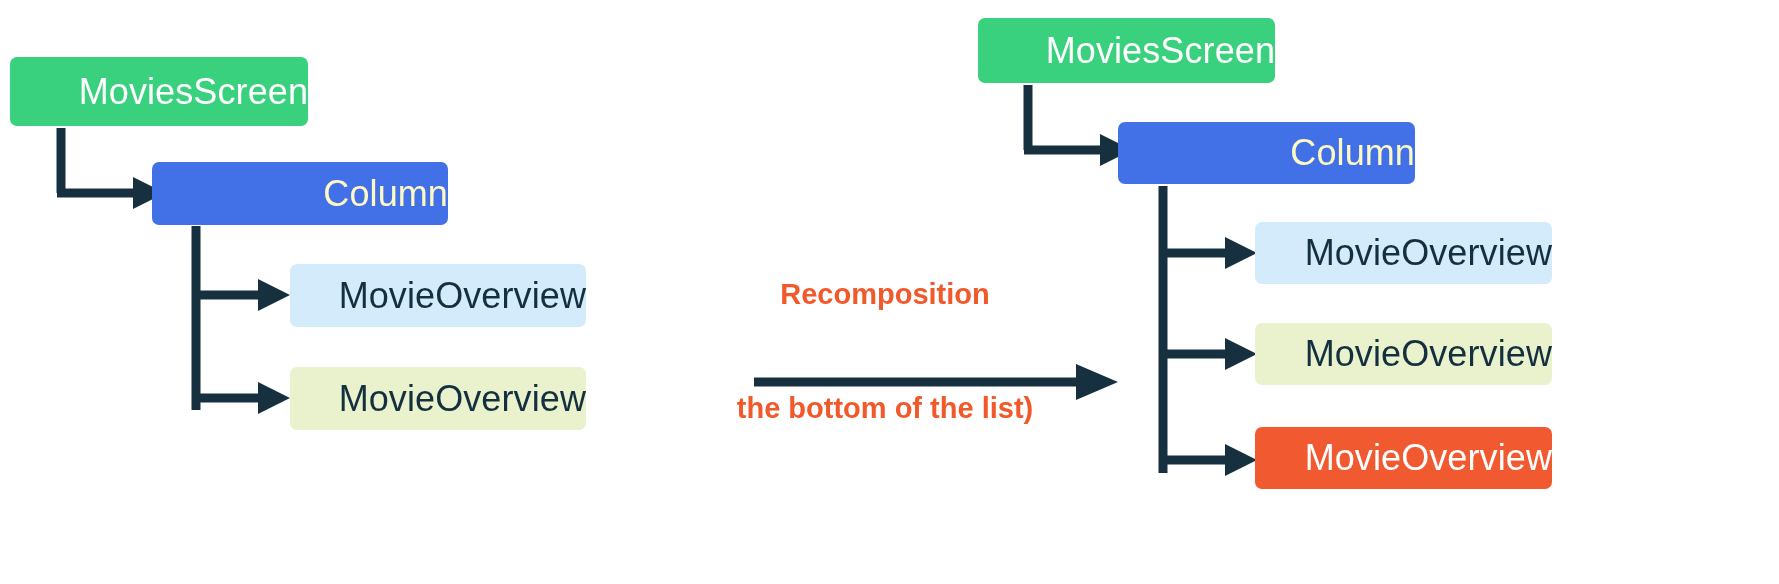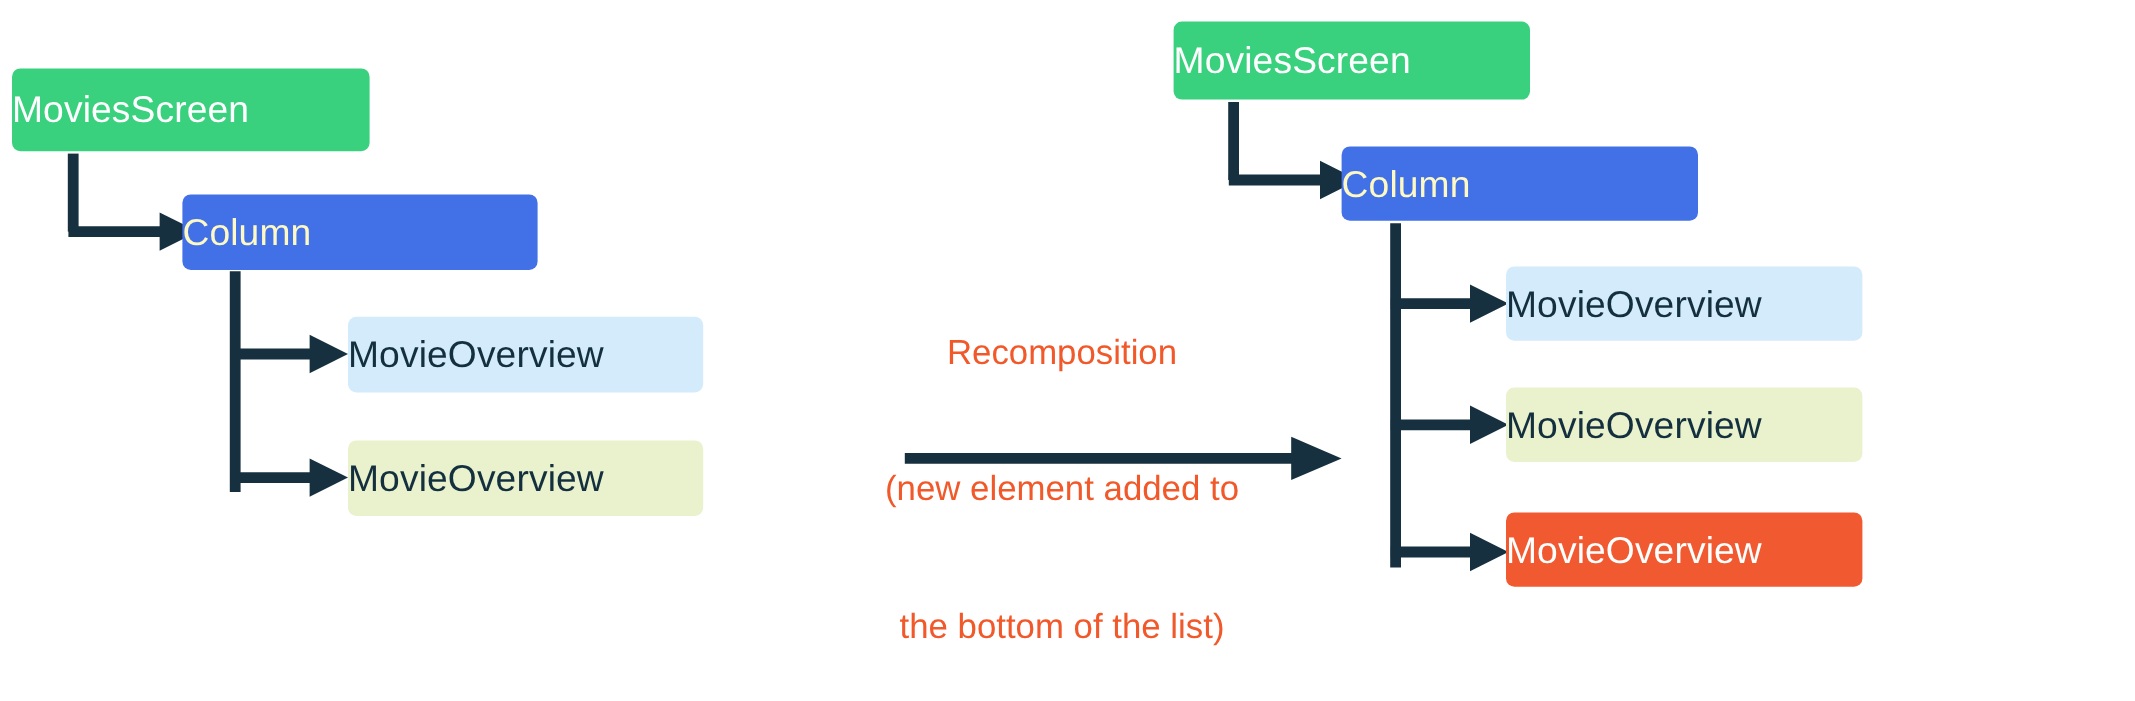--- a/index.html
+++ b/index.html
@@ -14,25 +14,25 @@
     position: relative;
     width: 1779px;
     height: 584px;
     background: #ffffff;
     overflow: hidden;
   }
   .node {
     position: absolute;
     display: flex;
     align-items: center;
-    justify-content: flex-start;
+    justify-content: flex-end;
     border-radius: 7px;
     box-sizing: border-box;
     font-family: "Liberation Sans", sans-serif;
-    font-size: 31px;
+    font-size: 36px;
     line-height: 1;
     letter-spacing: 0.1px;
     white-space: nowrap;
   }
   .node.screen   { background: #3ad17e; color: #ffffff; }
   .node.column   { background: #4271e7; color: #fef9c3; }
   .node.blue     { background: #d4ebfb; color: #14303f; }
   .node.lime     { background: #e9f2cc; color: #14303f; }
   .node.orange   { background: #f15a30; color: #ffffff; }
 
@@ -43,21 +43,21 @@
   }
   .transition-label {
     position: absolute;
     color: #f1592a;
     font-family: "Liberation Sans", sans-serif;
     font-size: 29px;
     line-height: 1.32;
     text-align: center;
     white-space: pre;
   }
-  .transition-label .tl-line { display: block; }
+  .transition-label .tl-line { display: block; font-weight: bold; }
 </style>
 </head>
 <body>
 
 <div id="canvas">
 
   <div>
 
     <div class="node screen" style="left:10px; top:57px; width:298px; height:69px;">
       <span>MoviesScreen</span>
@@ -88,21 +88,20 @@
     <div class="node lime" style="left:290px; top:367px; width:296px; height:63px;">
       <span>MovieOverview</span>
     </div>
 
   </div>
 
   <div>
 
     <div class="transition-label" style="left:655px; top:198px; width:460px;">
       <span class="tl-line">Recomposition</span>
-      <span class="tl-line">(new element added to</span>
       <span class="tl-line">the bottom of the list)</span>
     </div>
 
     <svg class="connector" style="left:752px; top:362px; width:366px; height:40px;" viewBox="0 0 366 40">
       <path d="M2,20 L330,20" stroke="#16303f" stroke-width="9" fill="none"></path>
       <path d="M324,2 L366,20 L324,38 Z" fill="#16303f"></path>
     </svg>
 
   </div>
 

